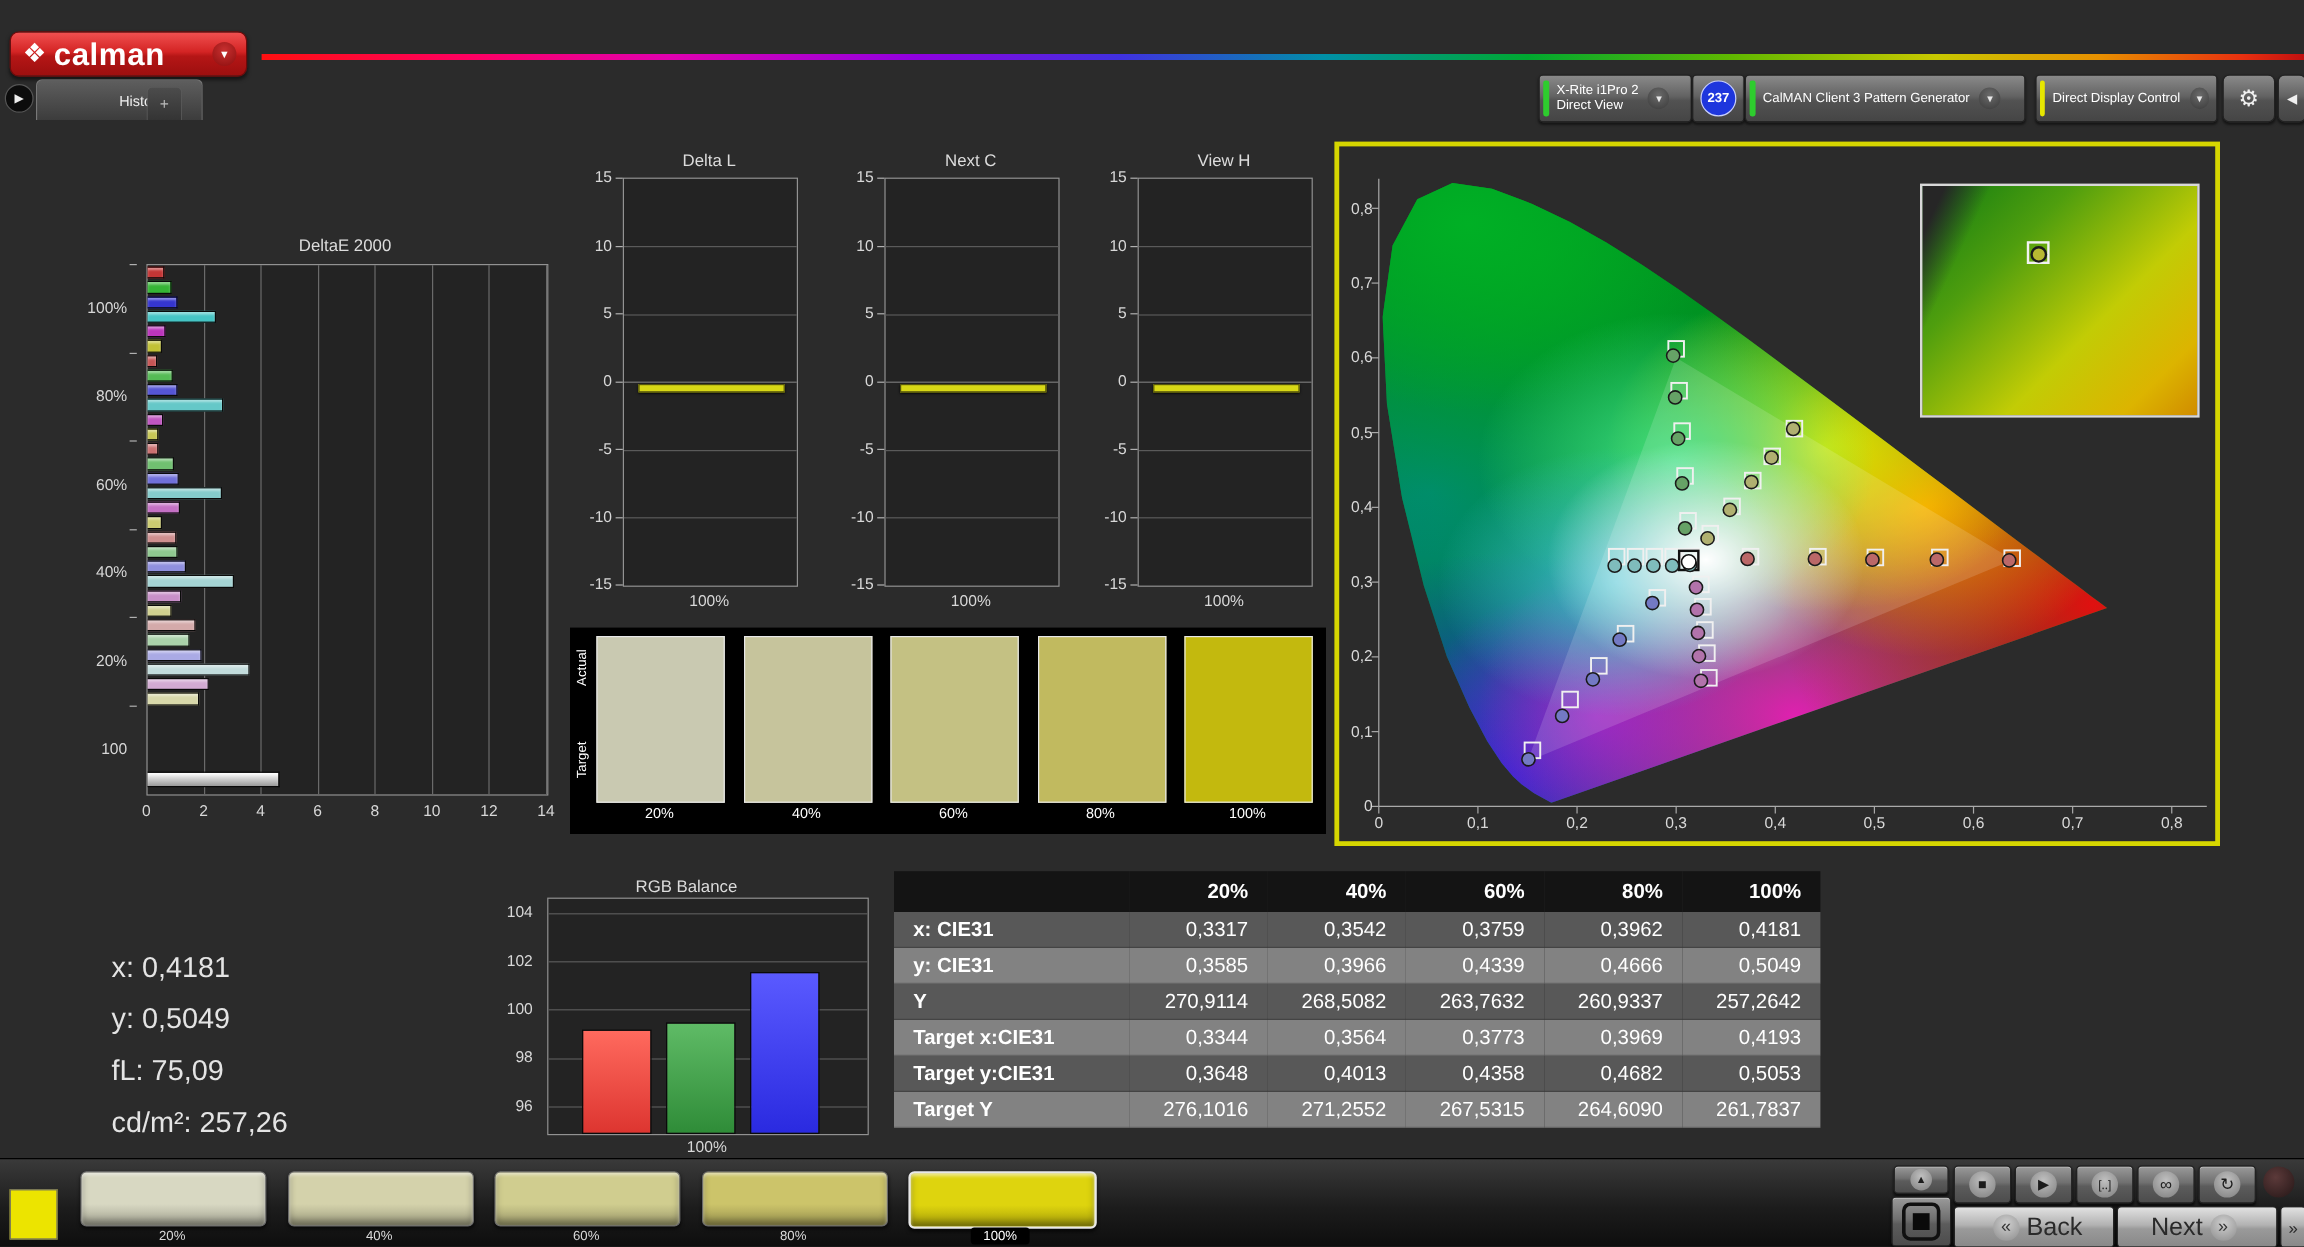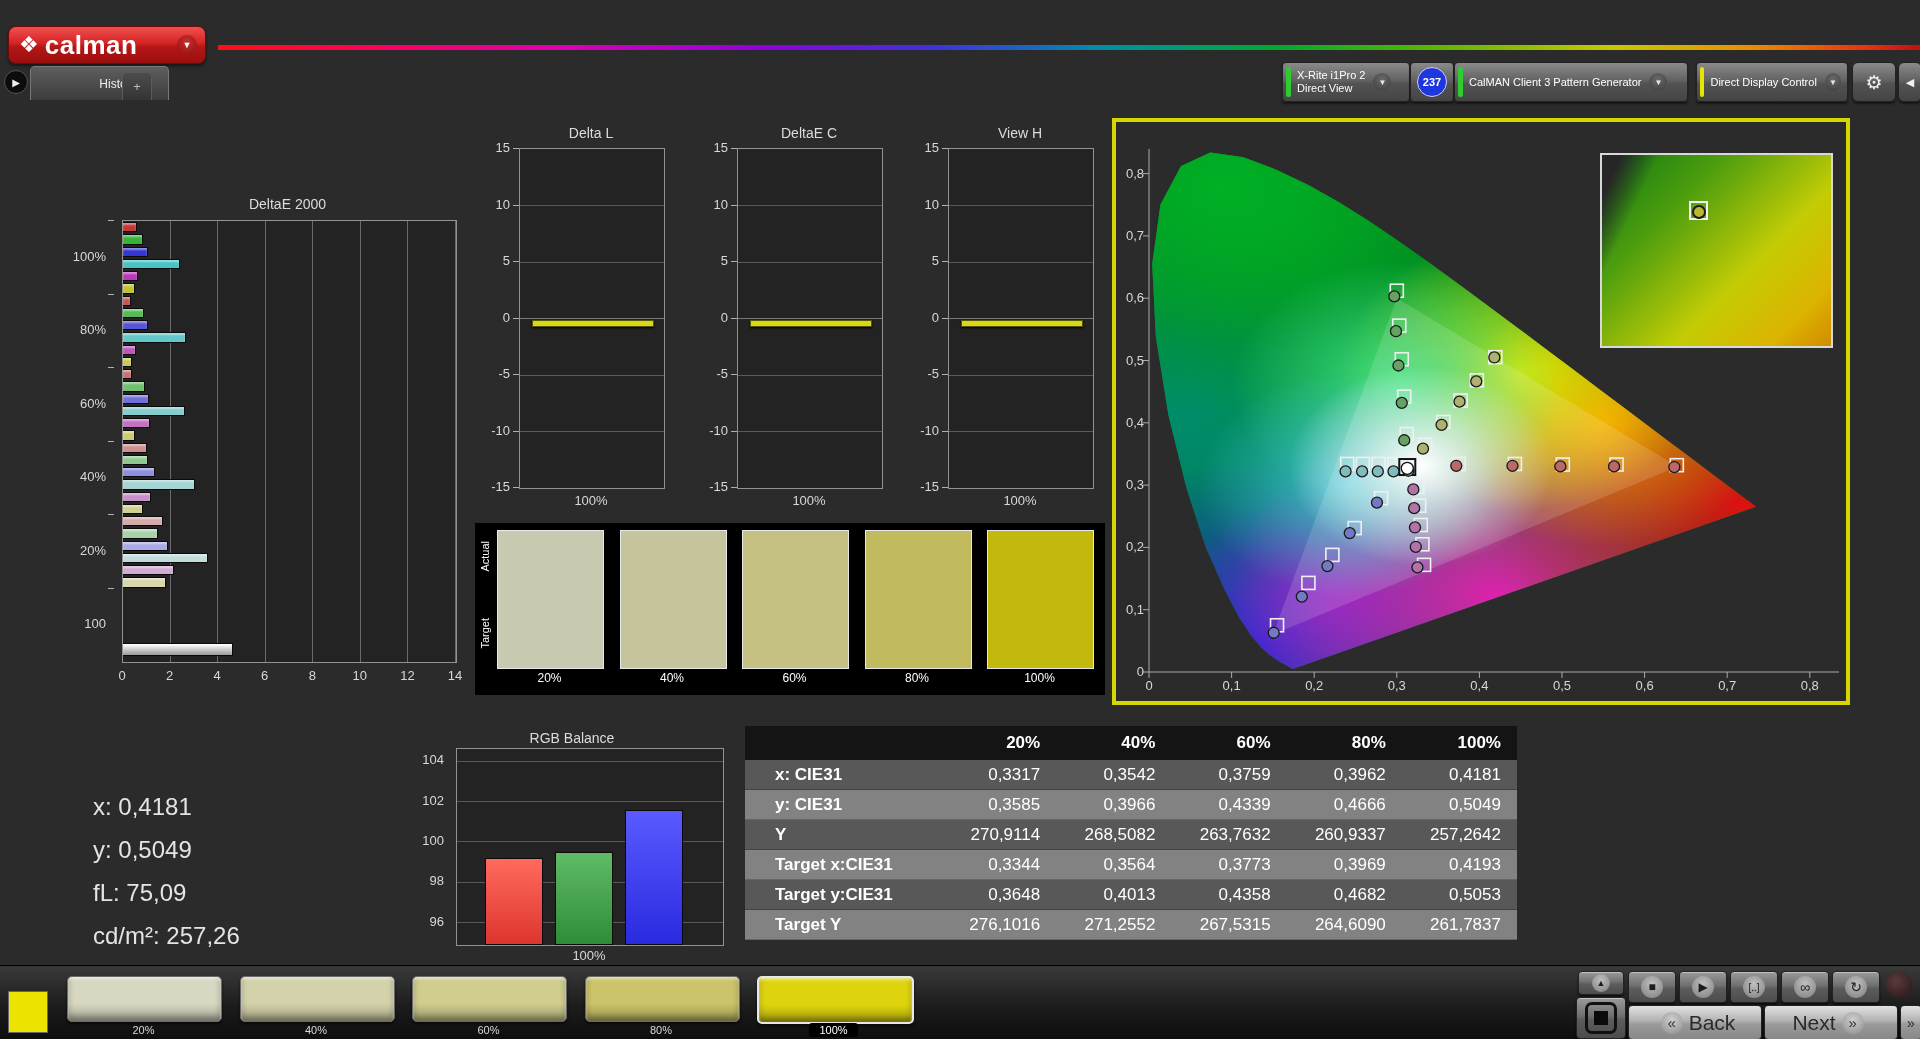--- a/index.html
+++ b/index.html
@@ -97,21 +97,21 @@
   #cur-title{position:absolute;left:90px;top:730px;font-size:31px;color:#ededed;}
   .cur-line{position:absolute;left:93px;font-size:24px;color:#e4e4e4;}
 
   
   #dtable{position:absolute;left:745px;top:726px;width:772px;display:grid;
           grid-template-columns:196px repeat(5,1fr);}
   .th{background:#141414;color:#fff;font-weight:bold;font-size:17px;height:34px;display:flex;align-items:center;
       justify-content:flex-end;padding-right:16px;box-sizing:border-box;}
   .td{color:#fff;font-size:17px;height:30px;display:flex;align-items:center;justify-content:flex-end;
       padding-right:16px;box-sizing:border-box;border-bottom:1px solid rgba(0,0,0,.22);}
-  .td.lab{justify-content:flex-start;padding-left:30px;font-weight:bold;}
+  .td.lab{justify-content:flex-start;padding-left:16px;font-weight:bold;}
   .rowA{background:#585858;}
   .rowB{background:#828282;}
 
   
   #bottombar{position:absolute;left:0;top:965px;width:1920px;height:74px;
              background:linear-gradient(180deg,#3a3a3a 0%,#1c1c1c 55%,#0d0d0d 100%);border-top:1px solid #000;}
   #corner-swatch{position:absolute;left:8px;top:25px;width:38px;height:40px;background:#ece400;border:1px solid #666;}
   .bb-swatch{position:absolute;top:10px;width:153px;height:44px;border-radius:5px;border:1px solid #6a6a6a;
              box-shadow:inset 0 2px 3px rgba(255,255,255,.55), inset 0 -4px 6px rgba(0,0,0,.35), 0 2px 3px rgba(0,0,0,.6);}
   .bb-swatch.sel{border:2px solid #e8e8e8;}
@@ -277,21 +277,21 @@
       <div class="tickmark" style="left: 49px; top: 192.5px; width: 6px; height: 1px;"></div>
       <div class="ticklabel" style="top: 241px; left: 0px; width: 46px; text-align: right;">-5</div>
       <div class="tickmark" style="left: 49px; top: 249px; width: 6px; height: 1px;"></div>
       <div class="ticklabel" style="top: 297.5px; left: 0px; width: 46px; text-align: right;">-10</div>
       <div class="tickmark" style="left: 49px; top: 305.5px; width: 6px; height: 1px;"></div>
       <div class="ticklabel" style="top: 354px; left: 0px; width: 46px; text-align: right;">-15</div>
       <div class="tickmark" style="left: 49px; top: 362px; width: 6px; height: 1px;"></div>
       <div class="ticklabel" style="left: 55px; top: 368px; width: 144px; text-align: center;">100%</div>
     </div>
   <div id="delta-c" class="abs" style="left: 682px; top: 125px; width: 199px; height: 390px;">
-      <div class="charttitle" style="left: 55px; top: 0px; width: 144px;">DeltaE C</div>
+      <div class="charttitle" style="left: 55px; top: 0px; width: 144px;">Next C</div>
       <div class="plotbox" style="left: 55px; top: 23px; width: 144px; height: 339px;">
         <div class="gridH" style="top: 56px;"></div>
         <div class="gridH" style="top: 112.5px;"></div>
         <div class="gridH" style="top: 169px; background: rgb(120, 120, 120);"></div>
         <div class="gridH" style="top: 225.5px;"></div>
         <div class="gridH" style="top: 282px;"></div>
         <div class="delta-line" style="left: 8%; width: 84%; top: 171.02px;"></div>
       </div>
       <div class="ticklabel" style="top: 15px; left: 0px; width: 46px; text-align: right;">15</div>
       <div class="tickmark" style="left: 49px; top: 23px; width: 6px; height: 1px;"></div>

